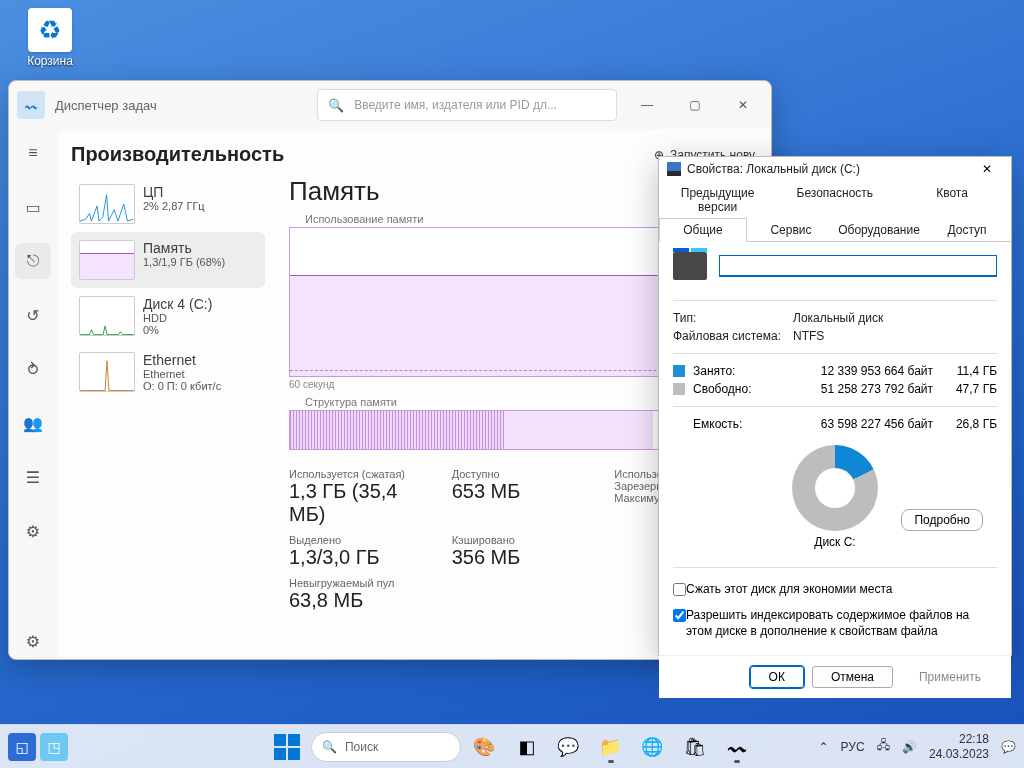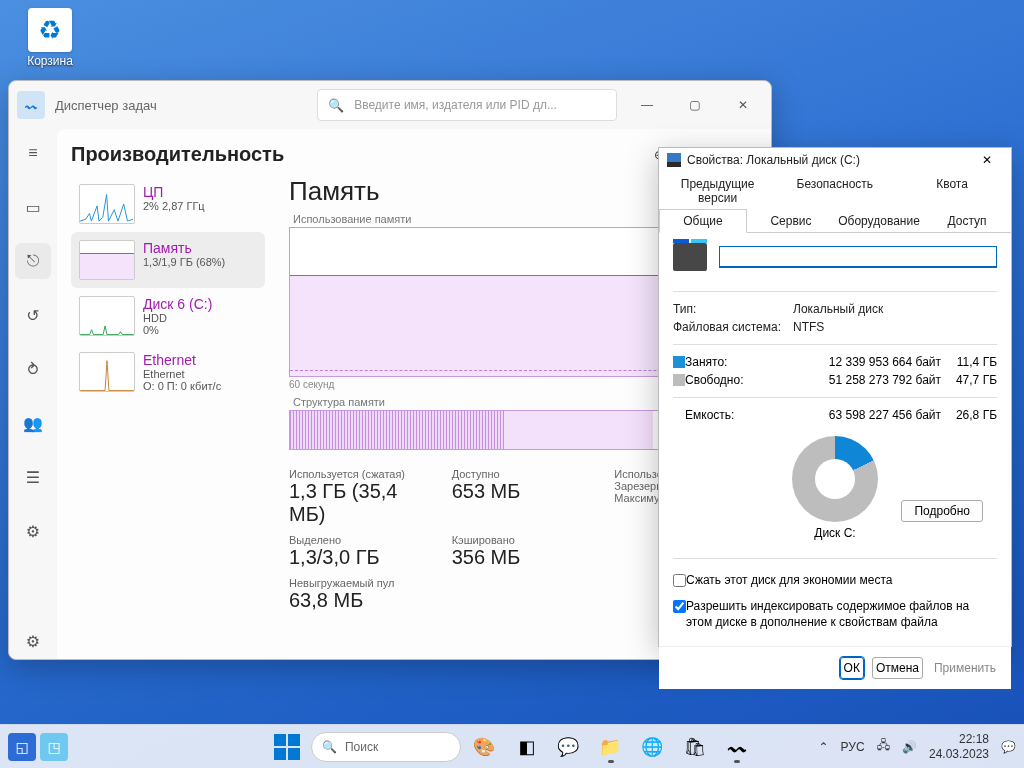--- a/index.html
+++ b/index.html
@@ -25,75 +25,75 @@
 .rail-sp{flex:1}
 .tm-main{flex:1;background:#fdfdfd;border-radius:8px 0 0 0;display:flex;flex-direction:column;padding:14px 0 0 14px;min-width:0}
 .tm-hdr{display:flex;align-items:center;padding-right:16px;margin-bottom:10px}
 .tm-h1{font-size:20px;font-weight:600;color:#222}
 .tm-run{margin-left:auto;display:flex;align-items:center;gap:6px;color:#333;font-size:13px}
 .tm-cols{display:flex;flex:1;min-height:0}
 .perf-list{width:200px;display:flex;flex-direction:column}
 .perf-item{display:flex;gap:8px;padding:8px;border-radius:6px;margin-right:6px}
 .perf-item.sel{background:#ededed}
 .perf-thumb{width:56px;height:40px;border:1px solid #ccc;border-radius:2px;background:#fff;position:relative;overflow:hidden}
-.perf-txt .t1{font-size:14px;color:#a21caf}
+.perf-txt .t1{font-size:14px;color:#404040}
 .perf-txt .t2{font-size:11px;color:#555}
 .perf-txt .t3{font-size:11px;color:#555}
 .detail{flex:1;padding:0 14px 10px 18px;min-width:0;overflow:hidden}
 .detail h2{font-size:26px;font-weight:400;color:#222;margin-bottom:6px}
-.sub{font-size:11px;color:#777;margin:6px 4px 2px}
+.sub{font-size:11px;color:#777;margin:6px 16px 2px}
 .chart{height:150px;border:1px solid #c899de;background:#fff;position:relative;overflow:hidden}
 .chart .fill{position:absolute;left:0;right:0;bottom:0;height:68%;background:#f4e3fb;border-top:1px solid #a84fd4}
 .chart .line2{position:absolute;left:0;right:0;bottom:5px;height:0;border-top:1px dashed #8e44ad;opacity:.6}
 .xtick{font-size:10px;color:#888;margin-top:2px}
 .comp{height:40px;border:1px solid #c899de;background:#fff;margin-top:2px;position:relative}
 .comp .seg{position:absolute;top:0;bottom:0}
 .comp .s1{left:0;width:46%;background:repeating-linear-gradient(90deg,#c58fe0,#c58fe0 1px,#f0d9f8 1px,#f0d9f8 3px)}
 .comp .s2{left:46%;width:32%;background:#f3e0fb}
 .comp .s3{left:78%;width:7%;background:#fff}
 .comp .s4{left:85%;right:0;background:repeating-linear-gradient(0deg,#ddd,#ddd 1px,#fff 1px,#fff 3px)}
 .stats{display:grid;grid-template-columns:1fr 1fr 1fr;gap:8px 20px;margin-top:18px}
 .stat .sl{font-size:11px;color:#666}
 .stat .sv{font-size:20px;color:#222}
-.props{top:147px;left:658px;width:354px;height:500px;border-radius:0;display:flex;flex-direction:column}
+.props{top:156px;left:658px;width:354px;height:500px;border-radius:0;display:flex;flex-direction:column}
 .props-title{display:flex;align-items:center;height:30px;padding:0 8px;background:#fff}
 .props-title .icn{width:14px;height:14px;background:#3478c6;margin-right:6px;position:relative}
 .props-title .icn::after{content:"";position:absolute;left:0;right:0;bottom:0;height:5px;background:#2b2b2b}
 .props-title .txt{font-size:12px;color:#222}
 .props-title .cls{margin-left:auto;width:32px;height:24px;display:flex;align-items:center;justify-content:center}
 .tabs{display:flex;flex-wrap:wrap;border-bottom:1px solid #ccc;background:#fff}
 .tab{padding:4px 0;font-size:12px;color:#222;text-align:center;border:1px solid transparent;margin-bottom:-1px}
 .tab.row1{width:33.3%}
 .tab.row2{width:25%}
 .tab.act{border:1px solid #ccc;border-bottom-color:#fff;background:#fff}
 .props-body{flex:1;padding:10px 14px;background:#fff;display:flex;flex-direction:column}
 .drv{display:flex;align-items:center;gap:12px;margin-bottom:12px}
 .drv-icn{width:34px;height:28px;background:#474747;border-radius:2px;position:relative}
 .drv-icn::before{content:"";position:absolute;top:-4px;left:0;width:16px;height:4px;background:#0a5bd6}
 .drv-icn::after{content:"";position:absolute;top:-4px;left:18px;width:16px;height:4px;background:#38c6f4}
 .drv input{flex:1;height:22px;border:1px solid #0067c0;outline:none;padding:0 4px;border-bottom-width:2px}
 .kv{display:flex;font-size:12px;color:#222;padding:2px 0}
 .kv .k{width:120px}
 .hr{height:1px;background:#ddd;margin:8px 0}
-.usage{display:flex;align-items:center;font-size:12px;padding:2px 0}
+.usage{display:flex;align-items:center;gap:8px;font-size:12px;padding:2px 0}
 .sq{width:12px;height:12px}
 .sq.blue{background:#1e90d8}
 .sq.gray{background:#bdbdbd}
 .usage .lbl{width:80px}
 .usage .bytes{flex:1;text-align:right}
 .usage .gb{width:56px;text-align:right}
 .pie-wrap{display:flex;align-items:center;justify-content:center;position:relative;margin:12px 0 4px}
 .pie{width:86px;height:86px;border-radius:50%;background:conic-gradient(#0f87d6 0 64deg,#bdbdbd 64deg 360deg)}
 .pie::after{content:"";position:absolute;width:40px;height:40px;border-radius:50%;background:#fff;top:23px;left:50%;transform:translateX(-50%)}
-.detail-btn{position:absolute;right:14px;bottom:0px;border:1px solid #aaa;background:#fdfdfd;padding:3px 12px;border-radius:3px;font-size:12px}
+.detail-btn{position:absolute;right:14px;bottom:0px;border:1px solid #aaa;background:#fdfdfd;padding:3px 12px;border-radius:8px;font-size:12px}
 .pie-lbl{text-align:center;font-size:12px;margin-bottom:10px}
 .chk{display:flex;align-items:flex-start;gap:0;font-size:12px;margin:5px 0;line-height:1.35}
 .chk input{margin-top:2px}
 .props-ftr{display:flex;justify-content:flex-end;gap:8px;padding:10px 12px;background:#fff;border-top:1px solid #eee}
-.pbtn{border:1px solid #aaa;background:#fdfdfd;padding:3px 3px;border-radius:3px;font-size:12px}
+.pbtn{border:1px solid #aaa;background:#fdfdfd;padding:3px 18px;border-radius:3px;font-size:12px}
 .pbtn.pri{border-color:#0067c0;outline:1px solid #0067c0}
 .pbtn.link{border:none;background:none;color:#888}
 .taskbar{position:absolute;left:0;right:0;bottom:0;height:44px;background:rgba(235,240,248,.92);backdrop-filter:blur(10px);display:flex;align-items:center;padding:0 8px;border-top:1px solid rgba(0,0,0,.05)}
 .tb-left{display:flex;align-items:center;gap:4px}
 .widget{width:28px;height:28px;border-radius:4px;display:flex;align-items:center;justify-content:center}
 .wg1{background:#2c6cd4;color:#fff;font-size:14px}
 .wg2{background:#6fc8f0;color:#fff;font-size:14px}
 .tb-center{position:absolute;left:50%;transform:translateX(-50%);display:flex;align-items:center;gap:6px}
 .tb-i{width:36px;height:36px;display:flex;align-items:center;justify-content:center;border-radius:4px;font-size:18px;position:relative}
 .tb-i.act::after{content:"";position:absolute;bottom:2px;left:50%;transform:translateX(-50%);width:6px;height:3px;background:#555;border-radius:2px}
@@ -174,21 +174,21 @@
             <div class="perf-txt">
                 <div class="t1">Память</div>
                 <div class="t2">1,3/1,9 ГБ (68%)</div>
               </div>
           </div>
           <div class="perf-item">
             <div class="perf-thumb"><svg class="spark-disk" viewBox="0 0 56 40">
                   <polyline points="0,39 10,39 12,34 14,39 24,39 26,30 28,39 40,39 42,36 44,39 56,39"></polyline>
                 </svg></div>
             <div class="perf-txt">
-                <div class="t1">Диск 6 (C:)</div>
+                <div class="t1">Диск 4 (C:)</div>
                 <div class="t2">HDD</div>
                 <div class="t3">0%</div>
               </div>
           </div>
           <div class="perf-item">
             <div class="perf-thumb"><svg class="spark-eth" viewBox="0 0 56 40">
                   <polyline points="0,39 26,39 28,8 30,39 56,39"></polyline>
                 </svg></div>
             <div class="perf-txt">
                 <div class="t1">Ethernet</div>

